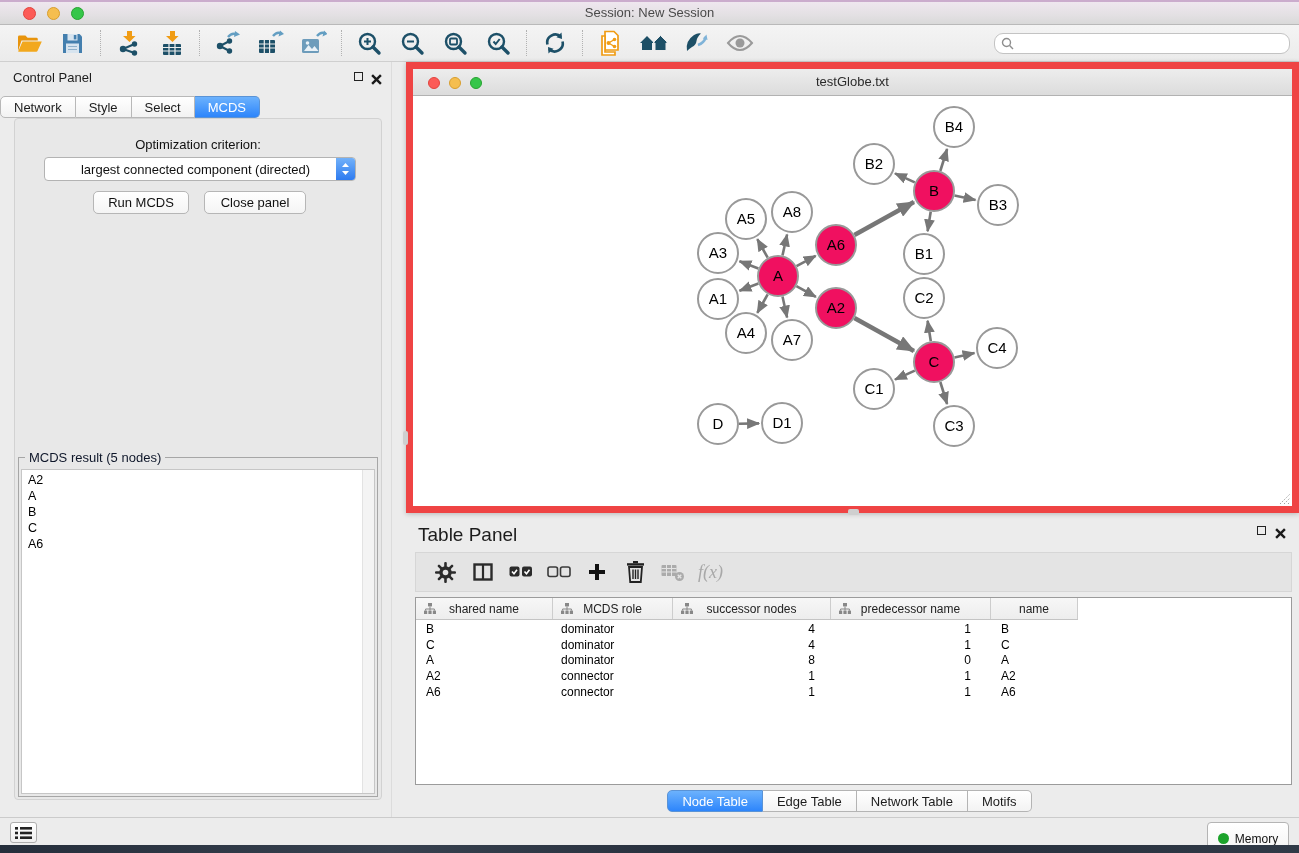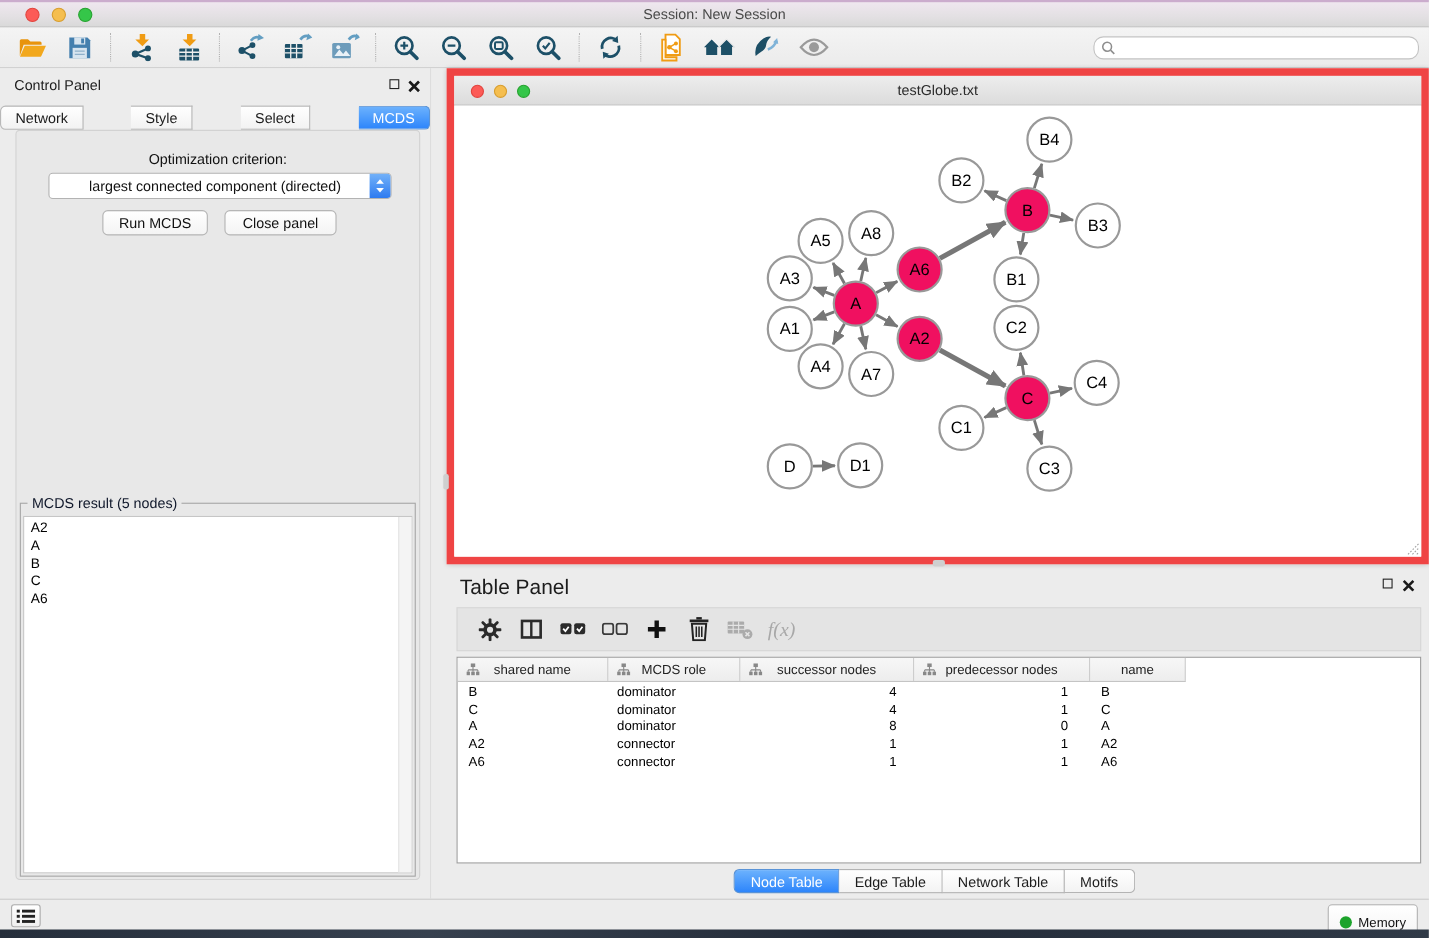--- a/index.html
+++ b/index.html
@@ -30,21 +30,21 @@
   
   #control-panel { position:absolute; top:62px; left:0; width:392px; height:755px; background:#ececec;
     border-right:1px solid #dcdcdc; }
   .panel-head { position:relative; height:30px; }
   .panel-title { position:absolute; left:13px; top:8px; font-size:13px; color:#1c1c1c; }
   .float-ic { position:absolute; top:10px; width:9px; height:9px; border:1.6px solid #222; }
   .close-ic { position:absolute; top:9px; width:11px; height:11px; }
   #control-panel .float-ic { right:28px; }
   #control-panel .close-ic { right:9px; }
   .cp-tabs { position:absolute; top:34px; left:0; width:100%; height:22px;
-    display:flex; justify-content:space-between; }
+    display:flex; justify-content:flex-start; }
   .cp-tab { height:22px; line-height:21px; padding:0 13px; font-size:13px; color:#1c1c1c;
     background:linear-gradient(#ffffff,#f2f2f2); border:1px solid #b8b8b8; border-left:none; }
   .cp-tab:first-child { border-left:1px solid #b8b8b8; border-radius:5px 0 0 5px; }
   .cp-tab:last-child { border-radius:0 5px 5px 0; }
   .cp-tab.sel { background:linear-gradient(#6cb2fd,#2d85fb); color:#fff; border-color:#5a93d6; }
   .cp-content { position:absolute; top:56px; left:14px; width:368px; height:682px;
     background:#e8e8e8; border:1px solid #d2d2d2; border-radius:4px; }
   .opt-label { position:absolute; top:18px; width:100%; text-align:center; font-size:13px; color:#111; }
   .select { position:absolute; top:38px; left:29px; width:312px; height:24px; background:#fff;
     border:1px solid #b3b3b3; border-radius:4px; display:flex; align-items:center; }
@@ -570,21 +570,21 @@
               <span>successor nodes</span>
             </div>
             <div class="nt-hcell c3">
               <svg width="12" height="11" viewBox="0 0 12 11">
                 <rect x="4" y="0" width="4" height="3.4" fill="#888"></rect>
                 <path d="M6 3.4 V6 M1.6 6 H10.4 M1.6 6 V7.6 M6 6 V7.6 M10.4 6 V7.6" stroke="#888" stroke-width="1" fill="none"></path>
                 <rect x="0" y="7.6" width="3.2" height="3.4" fill="#888"></rect>
                 <rect x="4.4" y="7.6" width="3.2" height="3.4" fill="#888"></rect>
                 <rect x="8.8" y="7.6" width="3.2" height="3.4" fill="#888"></rect>
               </svg>
-              <span>predecessor nodes</span>
+              <span>predecessor name</span>
             </div>
             <div class="nt-hcell c4">
               <span>name</span>
             </div>
           </div>
         <div class="nt-body">
             <div class="nt-row">
               <div class="nt-cell c0">B</div>
               <div class="nt-cell c1">dominator</div>
               <div class="nt-cell c2">4</div>

